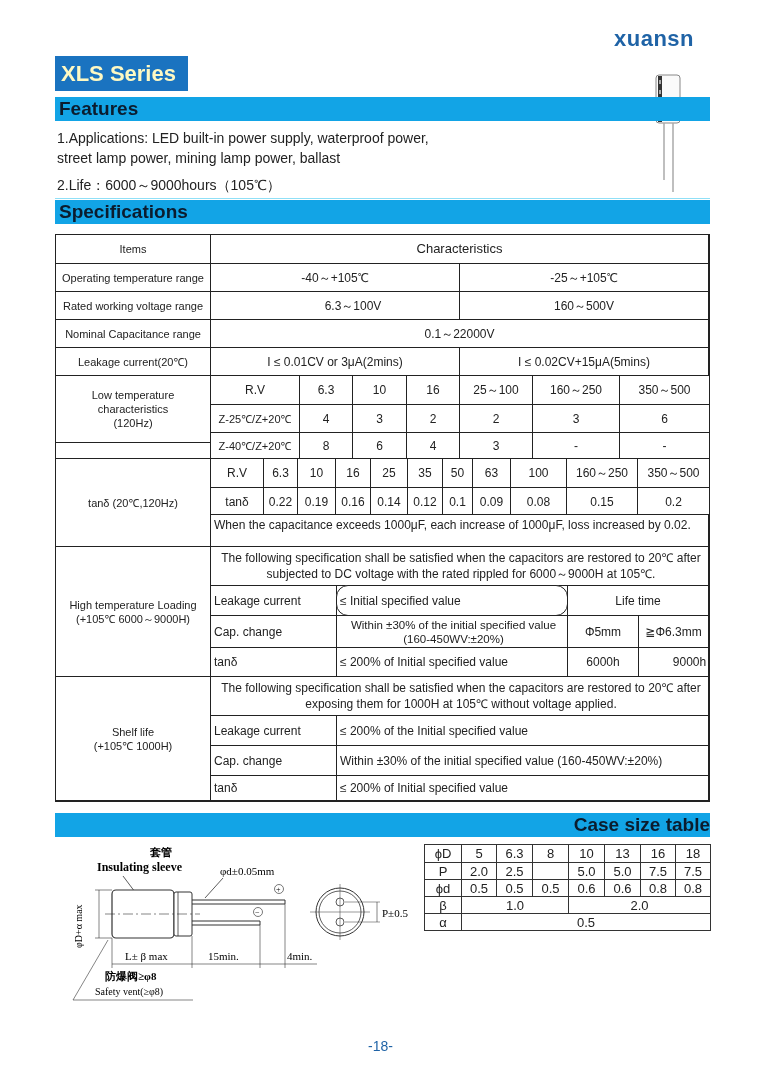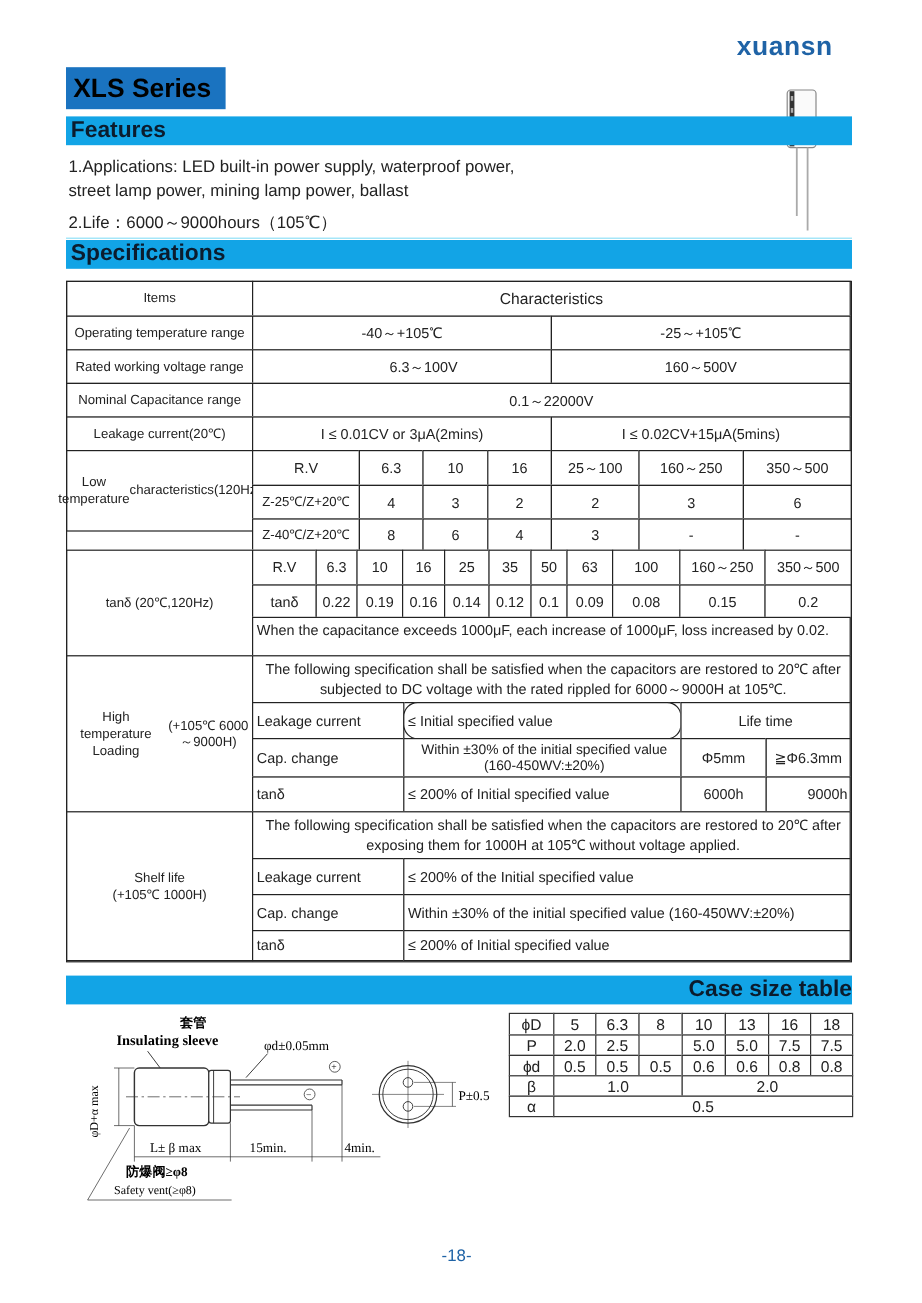--- a/index.html
+++ b/index.html
@@ -1,19 +1,19 @@
 <!DOCTYPE html>
 <html><head>
 <meta charset="utf-8">
 <style>
   html,body{margin:0;padding:0;background:#fff;}
   body{width:768px;height:1086px;position:relative;overflow:hidden;font-family:"Liberation Sans",sans-serif;color:#222;}
   .abs{position:absolute;}
   .brand{left:614px;top:26px;font-size:22px;font-weight:bold;color:#1f63a6;letter-spacing:0.5px;}
-  .series{left:55px;top:56px;width:133px;height:35px;background:#1a73c0;color:#000000;font-size:22px;font-weight:bold;line-height:35px;padding-left:6px;box-sizing:border-box;}
+  .series{left:55px;top:56px;width:133px;height:35px;background:#1a73c0;color:#fef9c3;font-size:22px;font-weight:bold;line-height:35px;padding-left:6px;box-sizing:border-box;}
   .bar{left:55px;width:655px;height:24px;background:#0ea5e9;background:#12a4e6;color:#0b1c2e;font-size:19px;font-weight:bold;line-height:24px;padding-left:4px;box-sizing:border-box;}
   .ftext{left:57px;font-size:14px;color:#222;}
   .thin-line{left:55px;width:655px;height:1px;background:#8fe0f7;}
   
   .cell{position:absolute;border:1px solid #222;box-sizing:border-box;display:flex;align-items:center;justify-content:center;text-align:center;font-size:12px;line-height:14px;background:#fff;margin-left:-1px;margin-top:-1px;}
   .cell.l{justify-content:flex-start;padding-left:3px;text-align:center;}
   .cell.sm{font-size:11px;}
   .cell.big{font-size:13px;}
   .outer{position:absolute;left:55px;top:234px;width:655px;height:568px;border:1.5px solid #222;box-sizing:border-box;pointer-events:none;}
   
@@ -59,21 +59,21 @@
   <div class="cell" style="left:211px;top:292px;width:250px;height:29px;padding-left:36px;">6.3～100V</div>
   <div class="cell" style="left:460px;top:292px;width:250px;height:29px;">160～500V</div>
 
   <div class="cell sm" style="left:56px;top:320px;width:156px;height:29px;">Nominal Capacitance range</div>
   <div class="cell" style="left:211px;top:320px;width:499px;height:29px;">0.1～22000V</div>
 
   <div class="cell sm" style="left:56px;top:348px;width:156px;height:29px;">Leakage current(20℃)</div>
   <div class="cell" style="left:211px;top:348px;width:250px;height:29px;">I ≤ 0.01CV or 3μA(2mins)</div>
   <div class="cell" style="left:460px;top:348px;width:250px;height:29px;">I ≤ 0.02CV+15μA(5mins)</div>
 
-  <div class="cell sm" style="left:56px;top:376px;width:156px;height:68px;">
+  <div class="cell sm" style="left:56px;top:376px;width:156px;height:68px;flex-direction:column;">
     <span>Low temperature</span>
     <span>characteristics</span>
     <span>(120Hz)</span>
   </div>
   <div id="lowtemp">
       <div class="cell" style="left:211px;top:376px;width:90px;height:30px;">R.V</div>
       <div class="cell" style="left:300px;top:376px;width:54px;height:30px;">6.3</div>
       <div class="cell" style="left:353px;top:376px;width:55px;height:30px;">10</div>
       <div class="cell" style="left:407px;top:376px;width:54px;height:30px;">16</div>
       <div class="cell" style="left:460px;top:376px;width:74px;height:30px;">25～100</div>
@@ -115,21 +115,21 @@
       <div class="cell" style="left:371px;top:488px;width:38px;height:29px;">0.14</div>
       <div class="cell" style="left:408px;top:488px;width:36px;height:29px;">0.12</div>
       <div class="cell" style="left:443px;top:488px;width:31px;height:29px;">0.1</div>
       <div class="cell" style="left:473px;top:488px;width:39px;height:29px;">0.09</div>
       <div class="cell" style="left:511px;top:488px;width:57px;height:29px;">0.08</div>
       <div class="cell" style="left:567px;top:488px;width:72px;height:29px;">0.15</div>
       <div class="cell" style="left:638px;top:488px;width:73px;height:29px;">0.2</div>
     </div>
   <div class="cell l" style="left:211px;top:515px;width:499px;height:33px;align-items:flex-start;padding-top:3px;overflow:hidden;">When the capacitance exceeds 1000μF, each increase of 1000μF, loss increased by 0.02.</div>
 
-  <div class="cell sm" style="left:56px;top:547px;width:156px;height:131px;flex-direction:row;">
+  <div class="cell sm" style="left:56px;top:547px;width:156px;height:131px;flex-direction:column;">
     <span>High temperature Loading</span>
     <span>(+105℃ 6000～9000H)</span>
   </div>
   <div class="cell l" style="left:211px;top:547px;width:499px;height:40px;line-height:16px;">The following specification shall be satisfied when the capacitors are restored to 20℃ after subjected to DC voltage with the rated rippled for 6000～9000H at 105℃.</div>
   <div class="cell l" style="left:211px;top:586px;width:127px;height:31px;">Leakage current</div>
   <div class="cell l" style="left:337px;top:586px;width:232px;height:31px;border-radius:12px;">≤ Initial specified value</div>
   <div class="cell" style="left:568px;top:586px;width:142px;height:31px;">Life time</div>
   <div class="cell l" style="left:211px;top:616px;width:127px;height:33px;">Cap. change</div>
   <div class="cell l" style="left:337px;top:616px;width:232px;height:33px;font-size:11.5px;">Within ±30% of the initial specified value (160-450WV:±20%)</div>
   <div class="cell" style="left:568px;top:616px;width:72px;height:33px;">Φ5mm</div>

